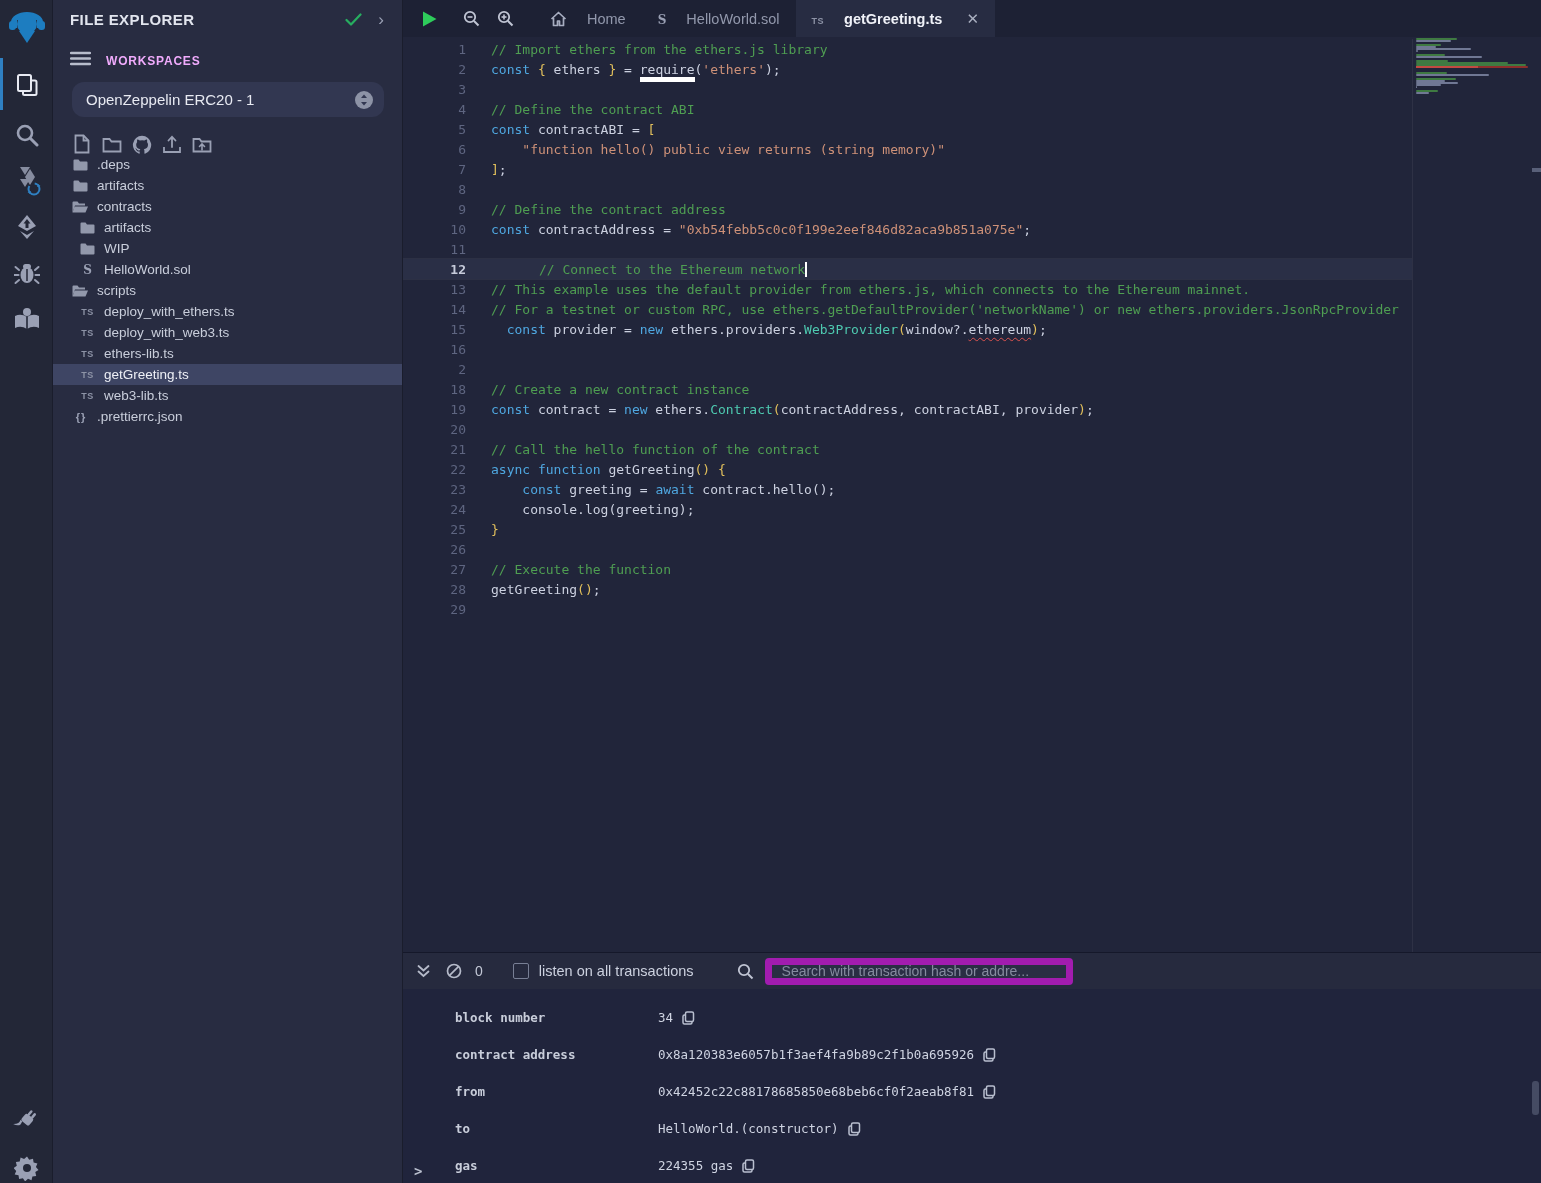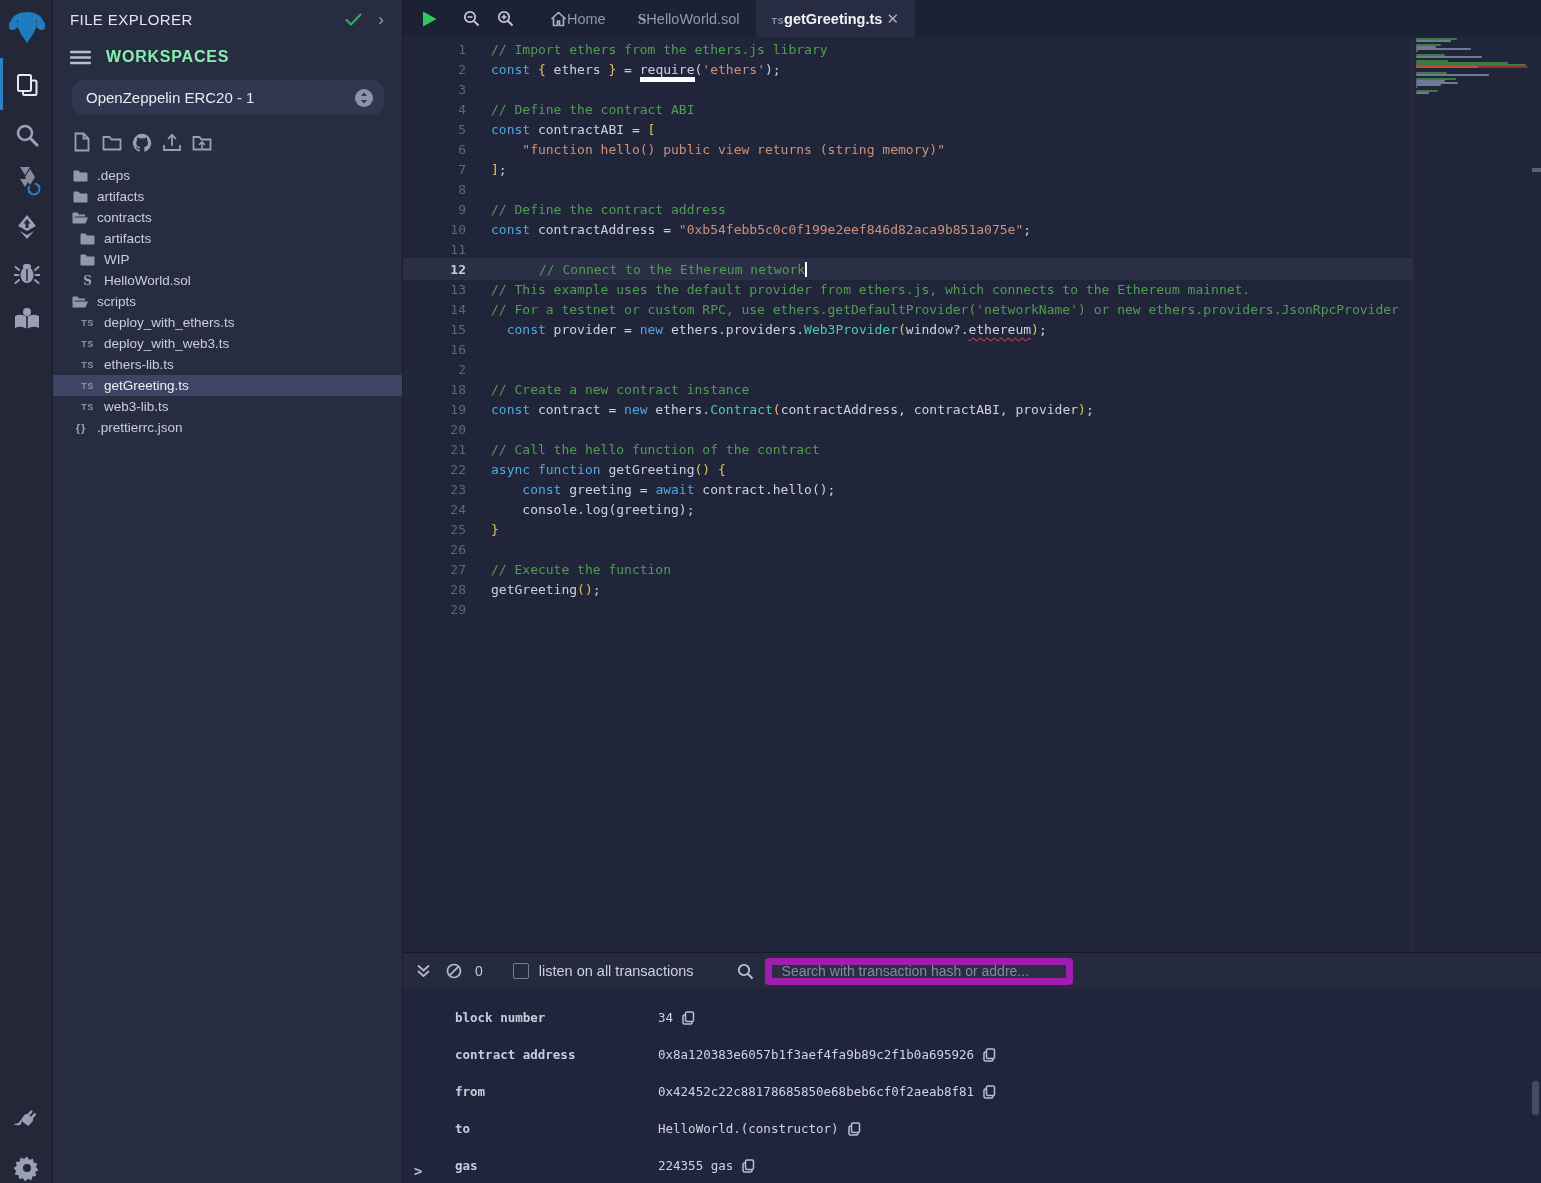--- a/index.html
+++ b/index.html
@@ -11,49 +11,49 @@
   .iconbar { position:absolute; left:0; top:0; width:53px; height:1183px;
     background:#232737; border-right:1px solid #1a1d2c; }
   .ib-item { position:absolute; left:0; width:53px; height:46px;
     display:flex; align-items:center; justify-content:center; }
   .ib-item.active::before { content:""; position:absolute; left:0; top:-4px; width:3px; height:52px; background:#2f80c2; }
 
   
   .explorer { position:absolute; left:53px; top:0; width:350px; height:1183px;
     background:#282c41; border-right:1px solid #1a1d2c; color:#c9cedb; }
   .exp-header { display:flex; align-items:center; padding:11px 18px 0 17px; }
-  .exp-title { font-size:15px; font-weight:400; letter-spacing:.4px; color:#e2e5ee; flex:1; }
+  .exp-title { font-size:15px; font-weight:700; letter-spacing:.4px; color:#e2e5ee; flex:1; }
   .exp-check { margin-right:16px; }
   .exp-chevron { color:#9aa0b4; font-size:17px; line-height:1; }
   .ws-row { display:flex; align-items:center; margin:20px 0 0 17px; }
-  .ws-label { margin-left:15px; font-size:16px; letter-spacing:.8px; color:#86efac; font-weight:600; }
+  .ws-label { margin-left:15px; font-size:12px; letter-spacing:.8px; color:#f0abfc; font-weight:600;margin-top:6px; }
   .ws-select { margin:14px 18px 0 19px; height:35px; background:#323751; border-radius:12px;
     display:flex; align-items:center; padding:0 10px 0 14px; cursor:pointer; }
   .ws-name { flex:1; font-size:15px; color:#e8eaf2; }
   .actions { display:flex; align-items:center; gap:10px; margin:17px 0 0 19px; }
   .act { width:20px; height:20px; display:flex; align-items:center; justify-content:center; cursor:pointer; }
-  .tree { margin-top:13px; }
+  .tree { }
   .trow { height:21px; display:flex; align-items:center; font-size:13.5px; cursor:pointer; color:#c9cedb; }
   .trow .ticon { width:17px; display:flex; justify-content:center; margin-right:8px; flex:none; }
   .trow.lvl0 { padding-left:19px; } .trow.lvl1 { padding-left:26px; }
   .trow.selected { background:#3e4564; color:#eef0f6; }
   .badge-ts { font-size:9px; font-weight:700; color:#8d93a6; letter-spacing:.5px; }
   .glyph-sol { font-size:12px; font-weight:700; color:#9aa0b4; font-family:"DejaVu Serif", serif; }
   .glyph-json { font-size:11px; font-weight:700; color:#9aa0b4; }
 
   
   .main { position:absolute; left:403px; top:0; width:1138px; height:1183px;
     display:flex; flex-direction:column; }
 
   
   .tabbar { height:37px; background:#1d2134; display:flex; align-items:center; flex:none; }
   .tb-btn { width:26px; height:26px; display:flex; align-items:center; justify-content:center; cursor:pointer; }
   .play { margin-left:13px; } .zoomout { margin-left:16px; } .zoomin { margin-left:8px; }
   .tabs { display:flex; height:37px; margin-left:16px; }
-  .tab { display:flex; align-items:center; gap:0; padding:0 16px; font-size:14.5px;
+  .tab { display:flex; align-items:center; gap:20px; padding:0 16px; font-size:14.5px;
     color:#9298ac; cursor:pointer; }
   .tab.active { background:#272c42; color:#f0f2f8; font-weight:700; }
   .tab .close { font-size:15px; color:#aab0c0; margin-left:4px; font-weight:400; }
 
   
   .editor { position:relative; flex:1; background:#21253a; overflow:hidden; }
   .lines { position:absolute; left:0; top:2px; right:128px; bottom:0; overflow:hidden;
     border-right:1px solid rgba(255,255,255,0.06);
     font-family:"DejaVu Sans Mono", monospace; font-size:13px; }
   .line { height:20px; display:flex; align-items:center; white-space:pre; position:relative; }

